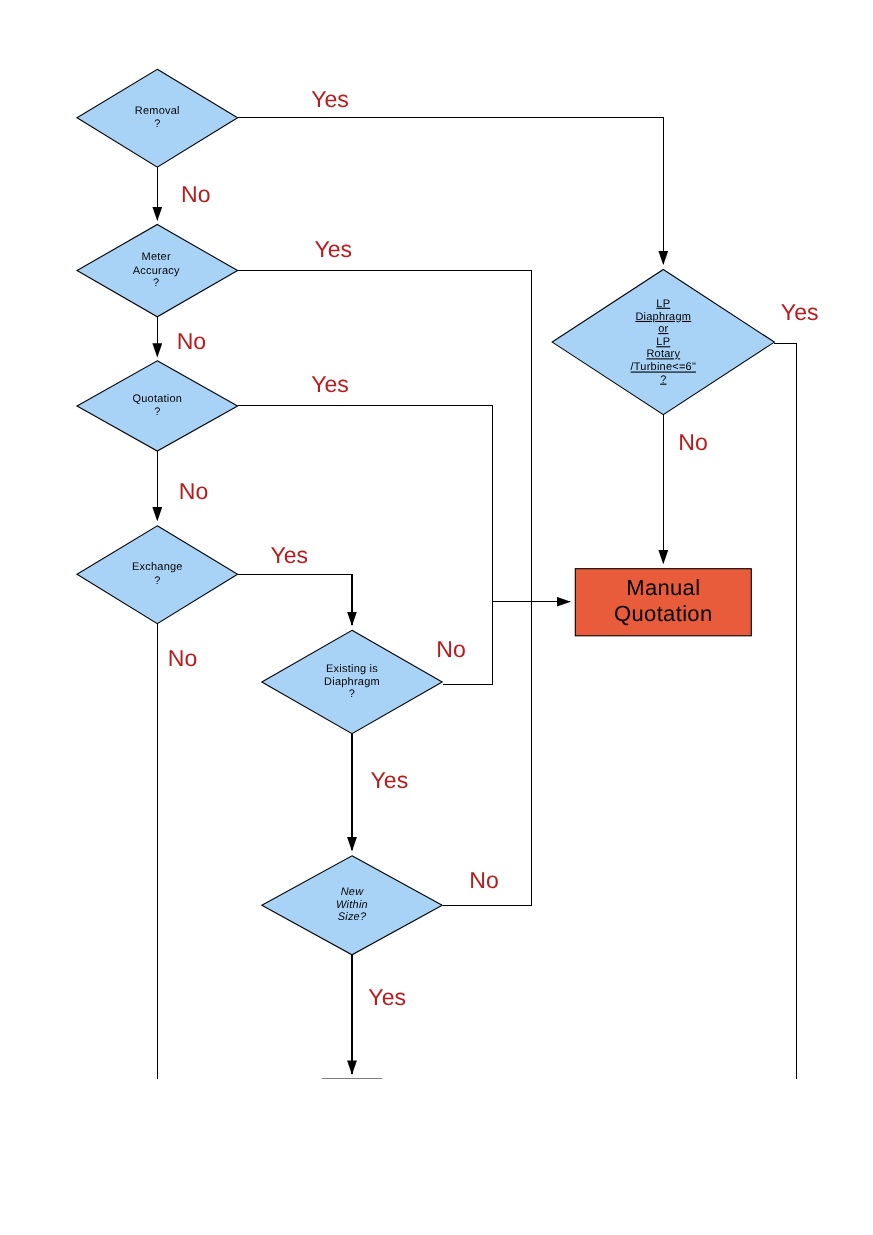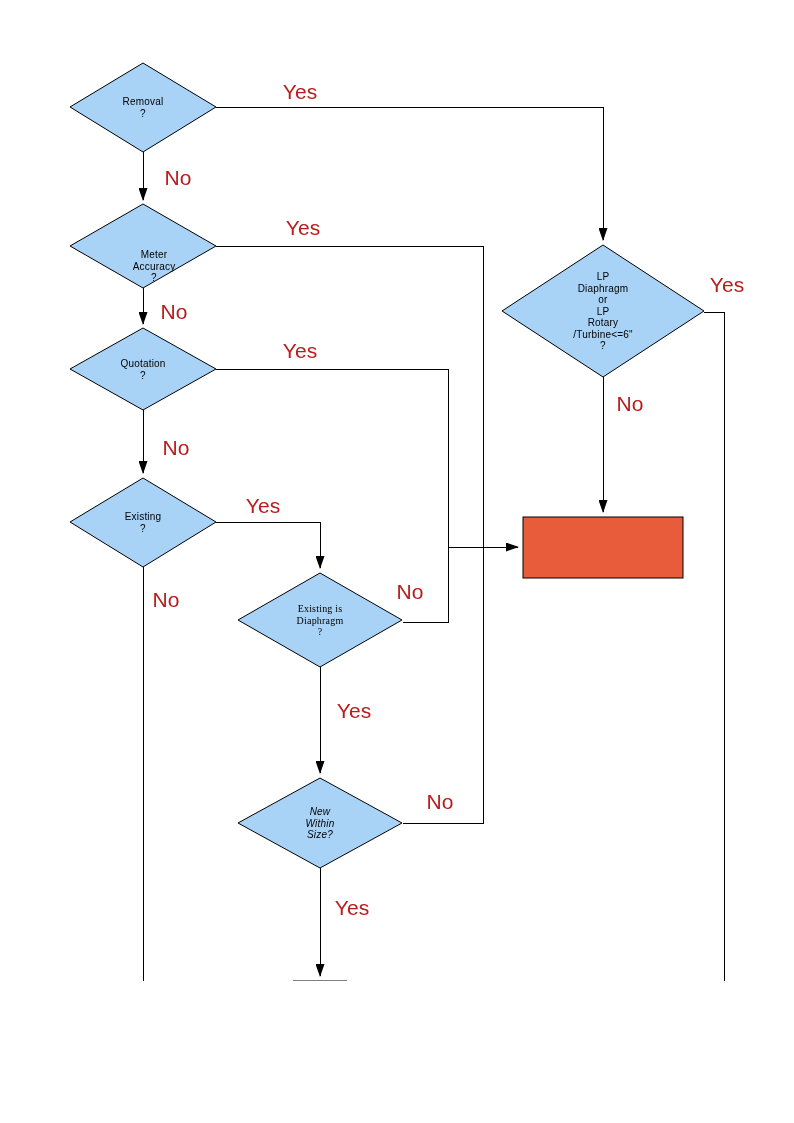--- a/index.html
+++ b/index.html
@@ -51,40 +51,42 @@
     <polygon class="shape" points="320,778 402,823 320,868 238,823" fill="#A8D3F7"></polygon>
     <polygon class="shape" points="603,245 704,311 603,377 502,311" fill="#A8D3F7"></polygon>
 
     <rect class="shape" x="523" y="517" width="160" height="61" fill="#E85C3C"></rect>
 
     <polygon class="shape" points="293,981 347,981 347,1035 320,1049 293,1035" fill="#A8D3F7"></polygon>
   </svg>
 
   <div class="node-label" style="left:143px;top:107px;">Removal
 ?</div>
-  <div class="node-label" style="left:154px;top:246px;margin-top:20px;">Meter
+  <div class="node-label" style="left:142px;top:246px;">Meter
 Accuracy
 ?</div>
   <div class="node-label" style="left:143px;top:369px;">Quotation
 ?</div>
-  <div class="node-label" style="left:143px;top:522px;">Existing
+  <div class="node-label" style="left:143px;top:522px;">Exchange
 ?</div>
-  <div class="node-label" style="left:320px;top:620px;font-family:Liberation Serif, serif;">Existing is
+  <div class="node-label" style="left:320px;top:620px;">Existing is
 Diaphragm
 ?</div>
   <div class="node-label" style="left:320px;top:823px;font-style:italic;">New
 Within
 Size?</div>
-  <div class="node-label" style="left:603px;top:311px;">LP
+  <div class="node-label" style="left:603px;top:311px;text-decoration:underline;">LP
 Diaphragm
 or
 LP
 Rotary
 /Turbine&lt;=6"
 ?</div>
+  <div class="node-label terminal-label" style="left:603px;top:547px;">Manual
+Quotation</div>
   <div class="node-label connector-label" style="left:320px;top:1008px;">2</div>
 
   <div class="edge-label" style="left:300px;top:91px;">Yes</div>
   <div class="edge-label" style="left:178px;top:177px;">No</div>
   <div class="edge-label" style="left:303px;top:227px;">Yes</div>
   <div class="edge-label" style="left:174px;top:311px;">No</div>
   <div class="edge-label" style="left:300px;top:350px;">Yes</div>
   <div class="edge-label" style="left:176px;top:447px;">No</div>
   <div class="edge-label" style="left:263px;top:505px;">Yes</div>
   <div class="edge-label" style="left:166px;top:599px;">No</div>

